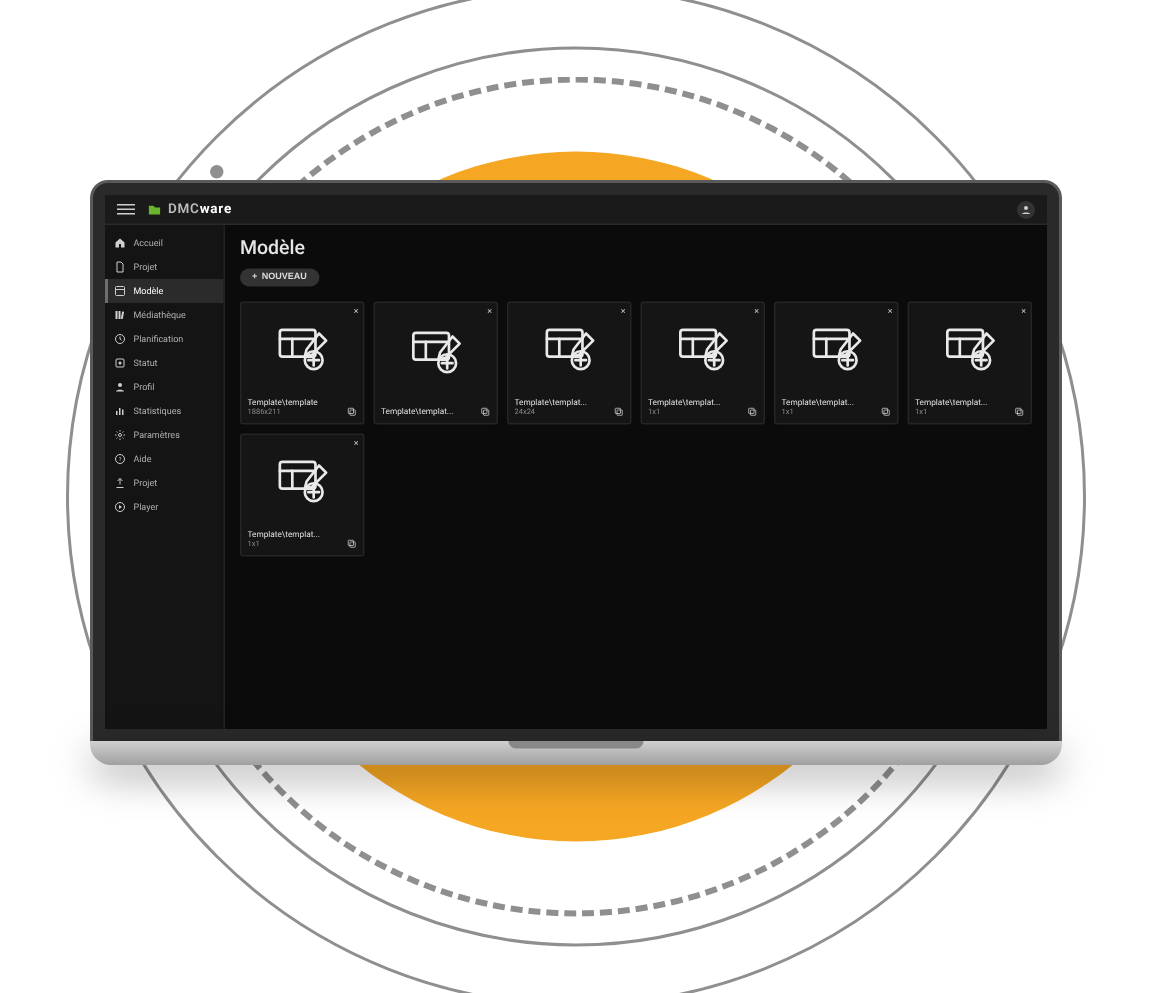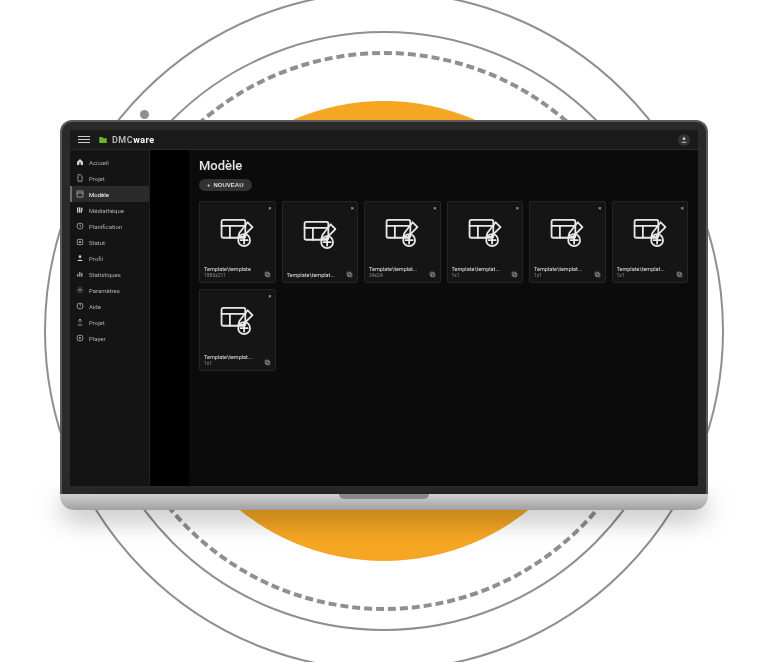--- a/index.html
+++ b/index.html
@@ -108,21 +108,21 @@
   }
   .logo-brand { color: #bdbdbd; }
   .logo-brand b { color: #fff; font-weight: 700; }
   .spacer { flex: 1; }
   .avatar {
     width: 12px; height: 12px; border-radius: 50%;
     background: #333; display: flex; align-items: center; justify-content: center;
   }
 
   .body {
-    flex: 1; display: flex; min-height: 0; gap: 39px;
+    flex: 1; display: flex; min-height: 0;
   }
 
   .sidebar {
     width: 80px;
     background: #141414;
     border-right: 1px solid #222;
     padding-top: 4px;
   }
   .nav-item {
     display: flex; align-items: center; gap: 5px;

